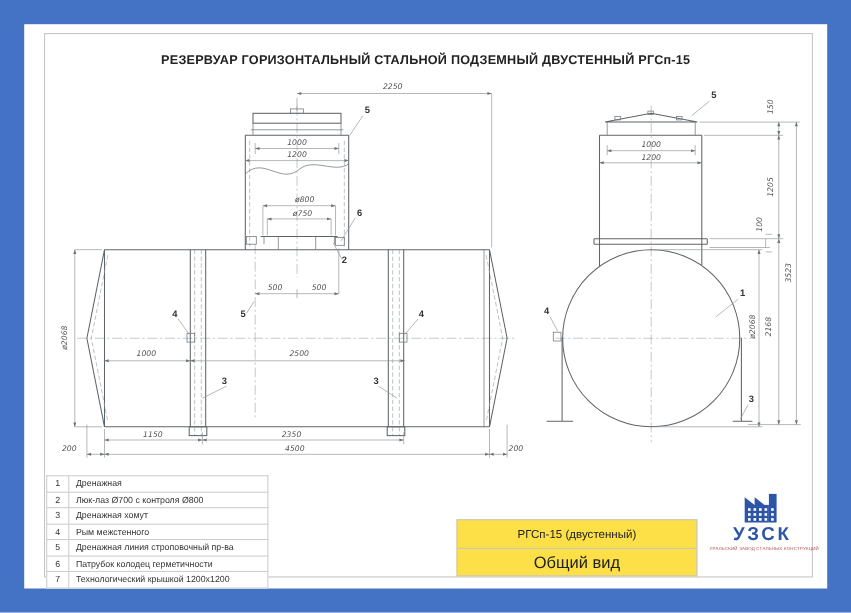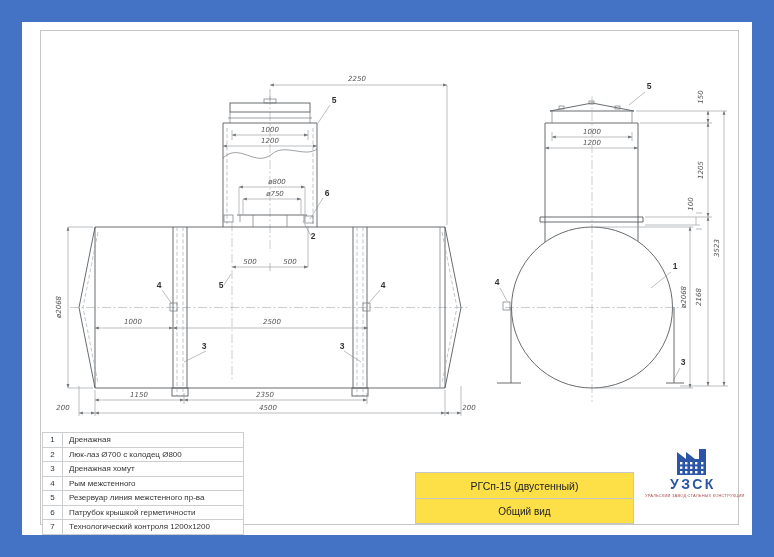--- a/index.html
+++ b/index.html
@@ -25,33 +25,34 @@
   text.dim{font-family:"DejaVu Sans",sans-serif;font-style:italic;font-size:7px;fill:#555;text-anchor:middle;}
   text.call{font-family:"Liberation Sans",sans-serif;font-weight:600;font-size:8.5px;fill:#333;text-anchor:middle;}
   table.parts{position:absolute;left:42px;top:432px;border-collapse:collapse;
               font-size:8px;color:#333;background:#fff;}
   table.parts td{border:1px solid #cccfd2;height:11.5px;line-height:11.5px;}
   table.parts td.num{width:17px;min-width:17px;text-align:center;}
   table.parts td.nm{width:172px;min-width:172px;padding:0 2px 0 6px;white-space:nowrap;}
   .tb{position:absolute;left:415px;top:472px;width:217px;height:50px;border:1px solid #c6c6c6;background:#fde047;}
   .tb-row1{height:25px;border-bottom:1px solid #c6c6c6;display:flex;align-items:center;justify-content:center;
            font-size:10.5px;color:#222;}
-  .tb-row2{height:24px;display:flex;align-items:center;justify-content:center;font-size:10px;color:#222;}
+  .tb-row2{height:24px;display:flex;align-items:center;justify-content:center;font-size:15px;color:#222;}
   .logo{position:absolute;left:645px;top:447px;width:96px;text-align:center;}
   .logo-icon{display:block;margin:0 auto;}
-  .logo-abbr{font-weight:bold;font-size:14px;line-height:1.05;color:var(--logo-blue);letter-spacing:2.5px;}
+  .logo-abbr{font-weight:bold;font-size:17px;line-height:1.05;color:var(--logo-blue);letter-spacing:2.5px;}
   .logo-sub{font-size:4px;color:var(--logo-sub);letter-spacing:.2px;margin-top:1px;white-space:nowrap;}
 </style>
 </head>
 <body>
 
 <div class="page">
   <div class="sheet"></div>
   <div class="frame"></div>
 
+  <div class="dwg-title">РЕЗЕРВУАР ГОРИЗОНТАЛЬНЫЙ СТАЛЬНОЙ ПОДЗЕМНЫЙ ДВУСТЕННЫЙ РГСп-15</div>
 
   <svg class="dwg" width="774" height="557" viewBox="0 0 774 557">
     <defs>
       <marker id="ae" markerWidth="8" markerHeight="6" refX="6.6" refY="3" orient="auto">
         <path d="M0,0.7 L6.8,3 L0,5.3 Z" fill="#6f7478"></path>
       </marker>
       <marker id="as" markerWidth="8" markerHeight="6" refX="0.4" refY="3" orient="auto">
         <path d="M6.8,0.7 L0,3 L6.8,5.3 Z" fill="#6f7478"></path>
       </marker>
     </defs>
@@ -189,41 +190,41 @@
   </svg>
 
   <table class="parts">
     <tbody>
         <tr>
           <td class="num">1</td>
           <td class="nm">Дренажная</td>
         </tr>
         <tr>
           <td class="num">2</td>
-          <td class="nm">Люк-лаз Ø700 с колодец Ø800</td>
+          <td class="nm">Люк-лаз Ø700 с контроля Ø800</td>
         </tr>
         <tr>
           <td class="num">3</td>
           <td class="nm">Дренажная хомут</td>
         </tr>
         <tr>
           <td class="num">4</td>
           <td class="nm">Рым межстенного</td>
         </tr>
         <tr>
           <td class="num">5</td>
-          <td class="nm">Резервуар линия межстенного пр-ва</td>
+          <td class="nm">Дренажная линия строповочный пр-ва</td>
         </tr>
         <tr>
           <td class="num">6</td>
-          <td class="nm">Патрубок крышкой герметичности</td>
+          <td class="nm">Патрубок колодец герметичности</td>
         </tr>
         <tr>
           <td class="num">7</td>
-          <td class="nm">Технологический контроля 1200х1200</td>
+          <td class="nm">Технологический крышкой 1200х1200</td>
         </tr>
       </tbody>
   </table>
 
   <div class="tb">
     <div class="tb-row1">РГСп-15 (двустенный)</div>
     <div class="tb-row2">Общий вид</div>
   </div>
 
   <div class="logo">

